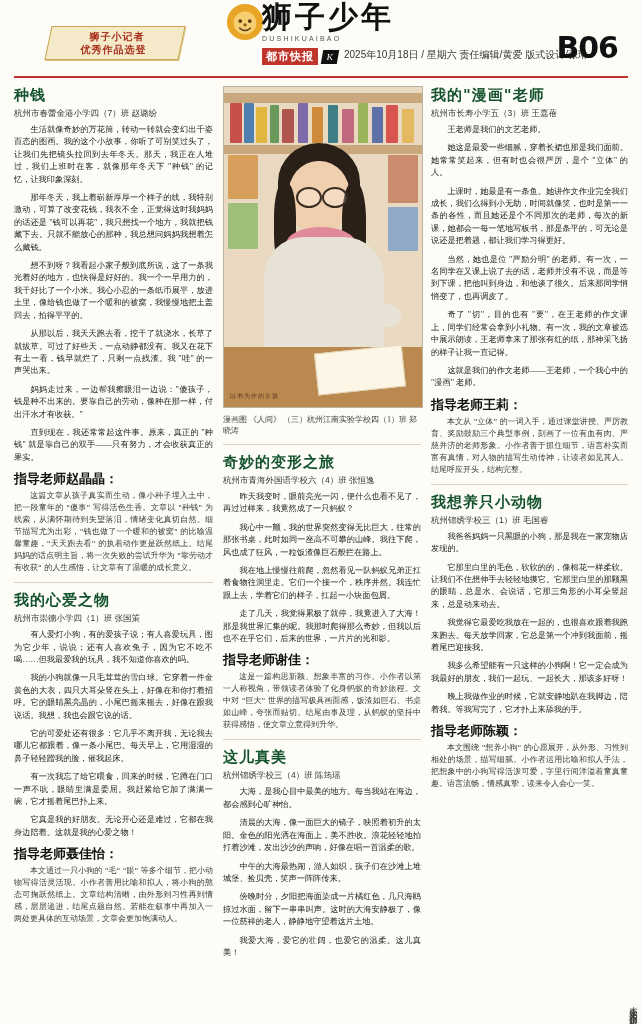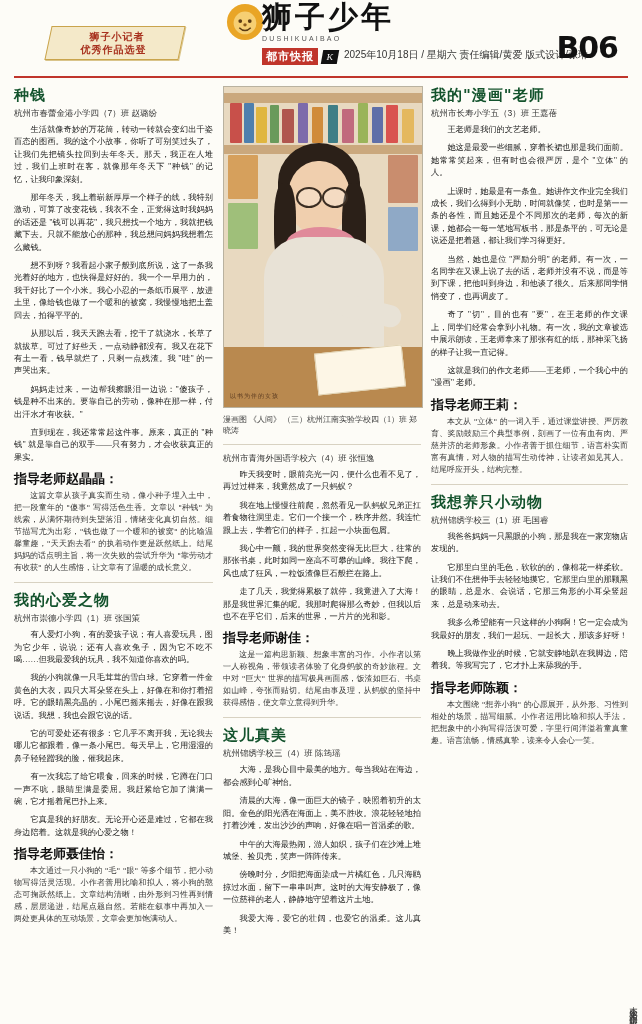--- a/index.html
+++ b/index.html
@@ -330,24 +330,25 @@
         <div class="aw-arm"></div>
         <div class="aw-desk"></div>
         <div class="aw-paper"></div>
         <div class="aw-sign">以书为伴的女孩</div>
       </div>
       <div class="artcap">漫画图   《人间》  （三）杭州江南实验学校四（1）班 郑晓涛</div>
 
       <hr class="rule">
 
       <div>
+        <h2 class="art-title">奇妙的变形之旅</h2>
         <div class="byline">杭州市青海外国语学校六（4）班 张恒逸</div>
         <p class="body">昨天我变时，眼前亮光一闪，便什么也看不见了，再过过样来，我竟然成了一只蚂蚁？</p>
+        <p class="body">我心中一颤，我的世界突然变得无比巨大，往常的那张书桌，此时如同一座高不可攀的山峰。我往下爬，风也成了狂风，一粒饭渣像巨石般拦在路上。</p>
         <p class="body">我在地上慢慢往前爬，忽然看见一队蚂蚁兄弟正扛着食物往洞里走。它们一个接一个，秩序井然。我连忙跟上去，学着它们的样子，扛起一小块面包屑。</p>
-        <p class="body">我心中一颤，我的世界突然变得无比巨大，往常的那张书桌，此时如同一座高不可攀的山峰。我往下爬，风也成了狂风，一粒饭渣像巨石般拦在路上。</p>
         <p class="body">走了几天，我觉得累极了就停，我竟进入了大海！那是我世界汇集的呢。我那时爬得那么奇妙，但我以后也不在乎它们，后来的世界，一片片的光和影。</p>
         <div class="comment-head">指导老师谢佳：</div>
         <p class="comment">这是一篇构思新颖、想象丰富的习作。小作者以第一人称视角，带领读者体验了化身蚂蚁的奇妙旅程。文中对 "巨大" 世界的描写极具画面感，饭渣如巨石、书桌如山峰，夸张而贴切。结尾由事及理，从蚂蚁的坚持中获得感悟，使文章立意得到升华。</p>
       </div>
 
       <hr class="rule">
 
       <div>
         <h2 class="art-title">这儿真美</h2>
         <div class="byline">杭州锦绣学校三（4）班 陈筠瑶</div>
@@ -375,20 +376,21 @@
         <p class="comment">本文从 "立体" 的一词入手，通过课堂讲授、严厉教育、奖励鼓励三个典型事例，刻画了一位有血有肉、严慈并济的老师形象。小作者善于抓住细节，语言朴实而富有真情，对人物的描写生动传神，让读者如见其人。结尾呼应开头，结构完整。</p>
       </div>
 
       <hr class="rule">
 
       <div>
         <h2 class="art-title">我想养只小动物</h2>
         <div class="byline">杭州锦绣学校三（1）班 毛国睿</div>
         <p class="body">我爸爸妈妈一只黑眼的小狗，那是我在一家宠物店发现的。</p>
         <p class="body">它那里白里的毛色，软软的的，像棉花一样柔软。让我们不住想伸手去轻轻地摸它。它那里白里的那颗黑的眼睛，总是水、会说话，它那三角形的小耳朵竖起来，总是动来动去。</p>
+        <p class="body">我觉得它最爱吃我放在一起的，也很喜欢跟着我跑来跑去。每天放学回家，它总是第一个冲到我面前，摇着尾巴迎接我。</p>
         <p class="body">我多么希望能有一只这样的小狗啊！它一定会成为我最好的朋友，我们一起玩、一起长大，那该多好呀！</p>
         <p class="body">晚上我做作业的时候，它就安静地趴在我脚边，陪着我。等我写完了，它才扑上来舔我的手。</p>
         <div class="comment-head">指导老师陈颖：</div>
         <p class="comment">本文围绕 "想养小狗" 的心愿展开，从外形、习性到相处的场景，描写细腻。小作者运用比喻和拟人手法，把想象中的小狗写得活泼可爱，字里行间洋溢着童真童趣。语言流畅，情感真挚，读来令人会心一笑。</p>
       </div>
     </div>
   </div>
 
   <div class="vfoot">本版图片由学校提供</div>
 </div>

